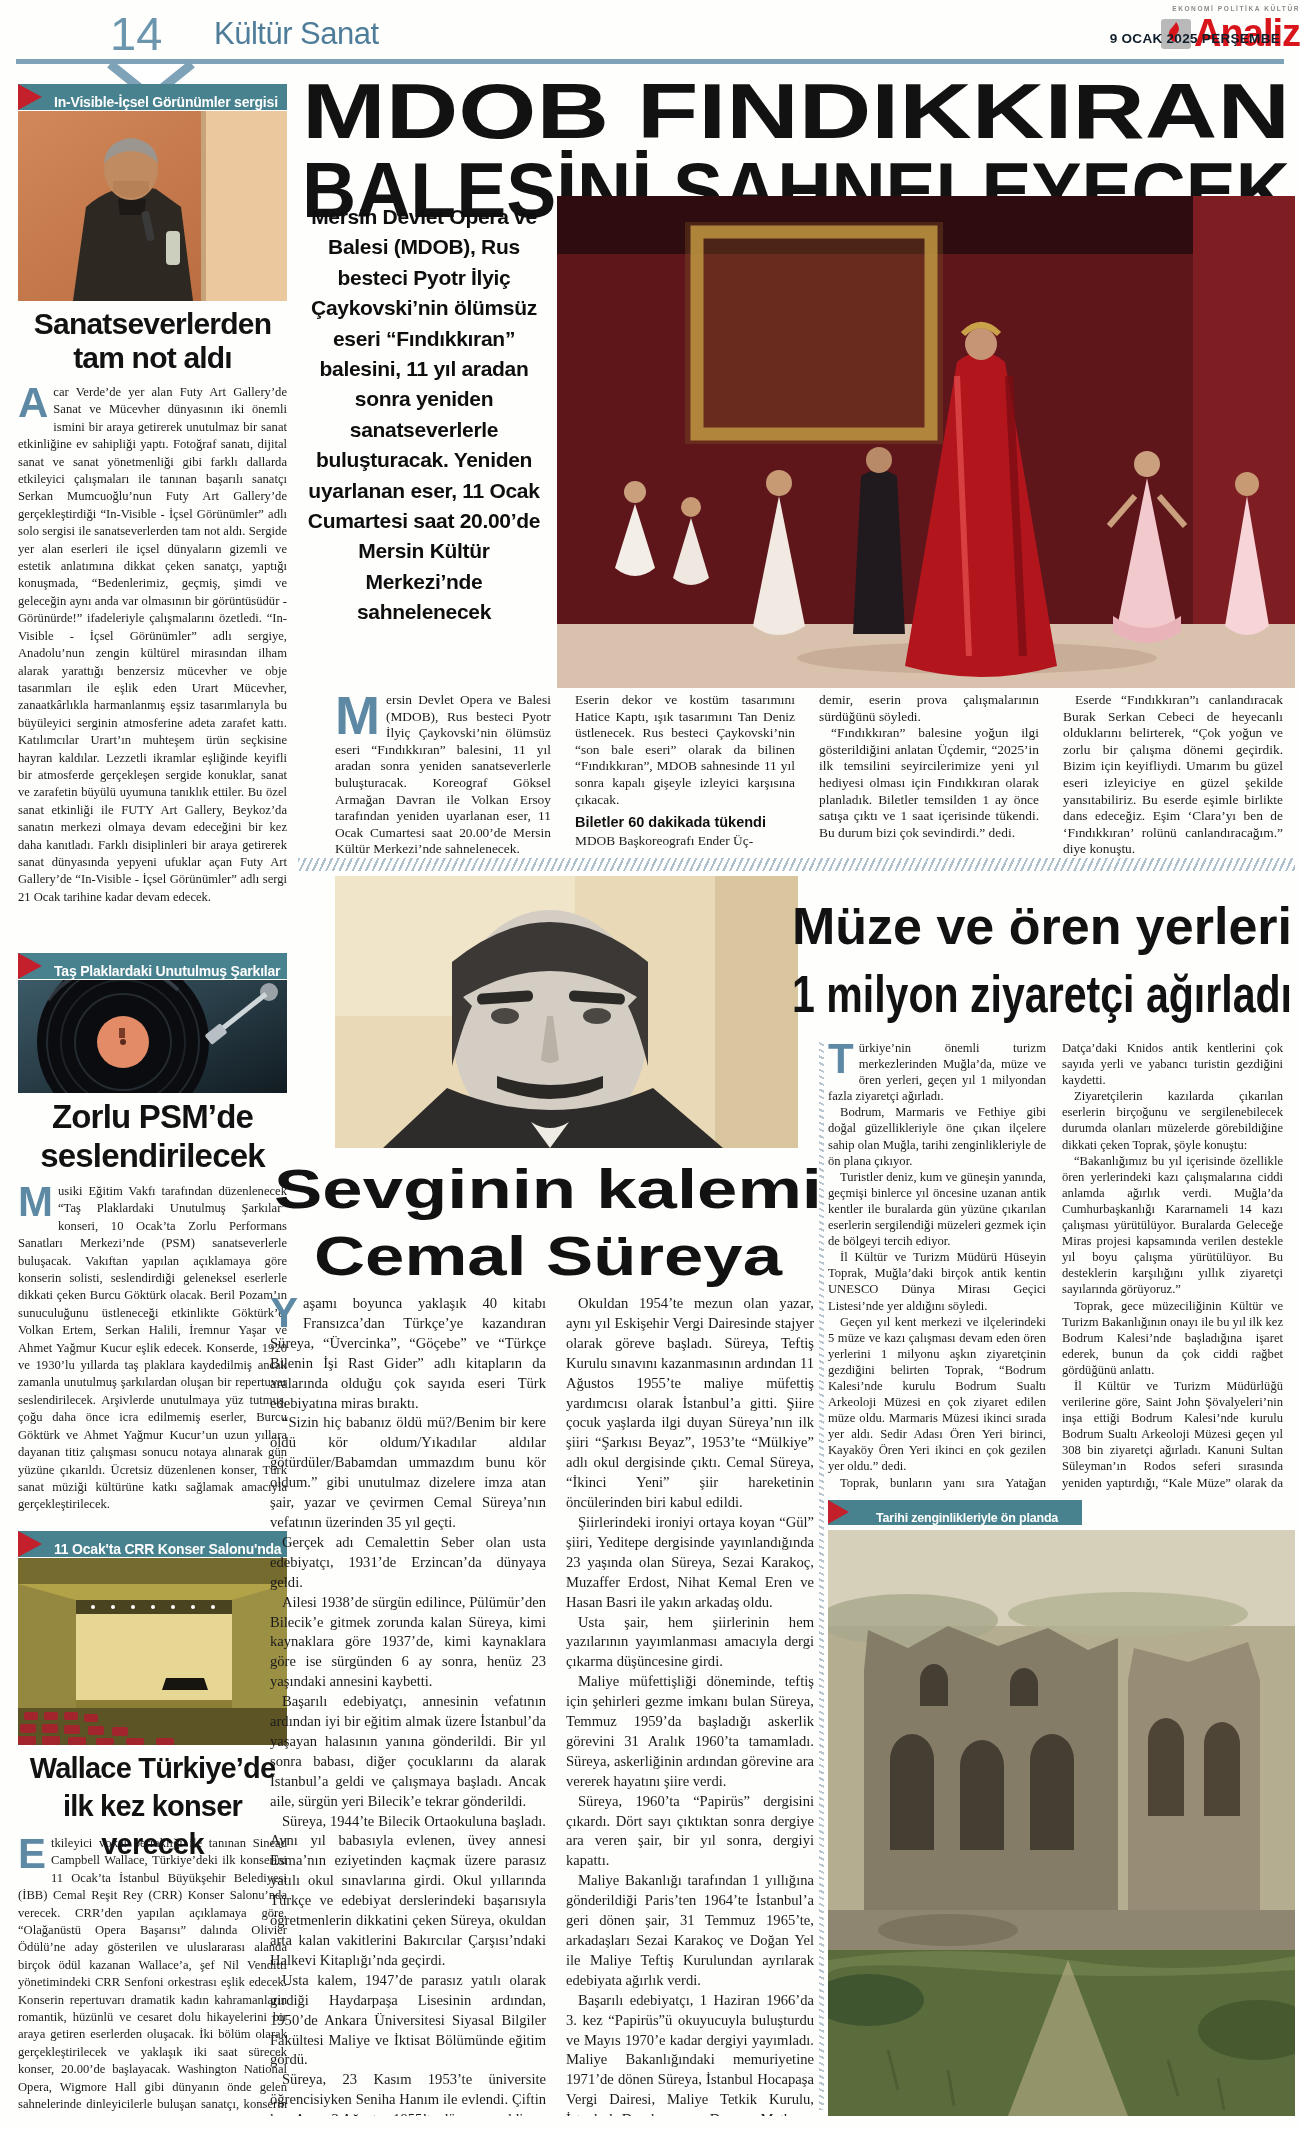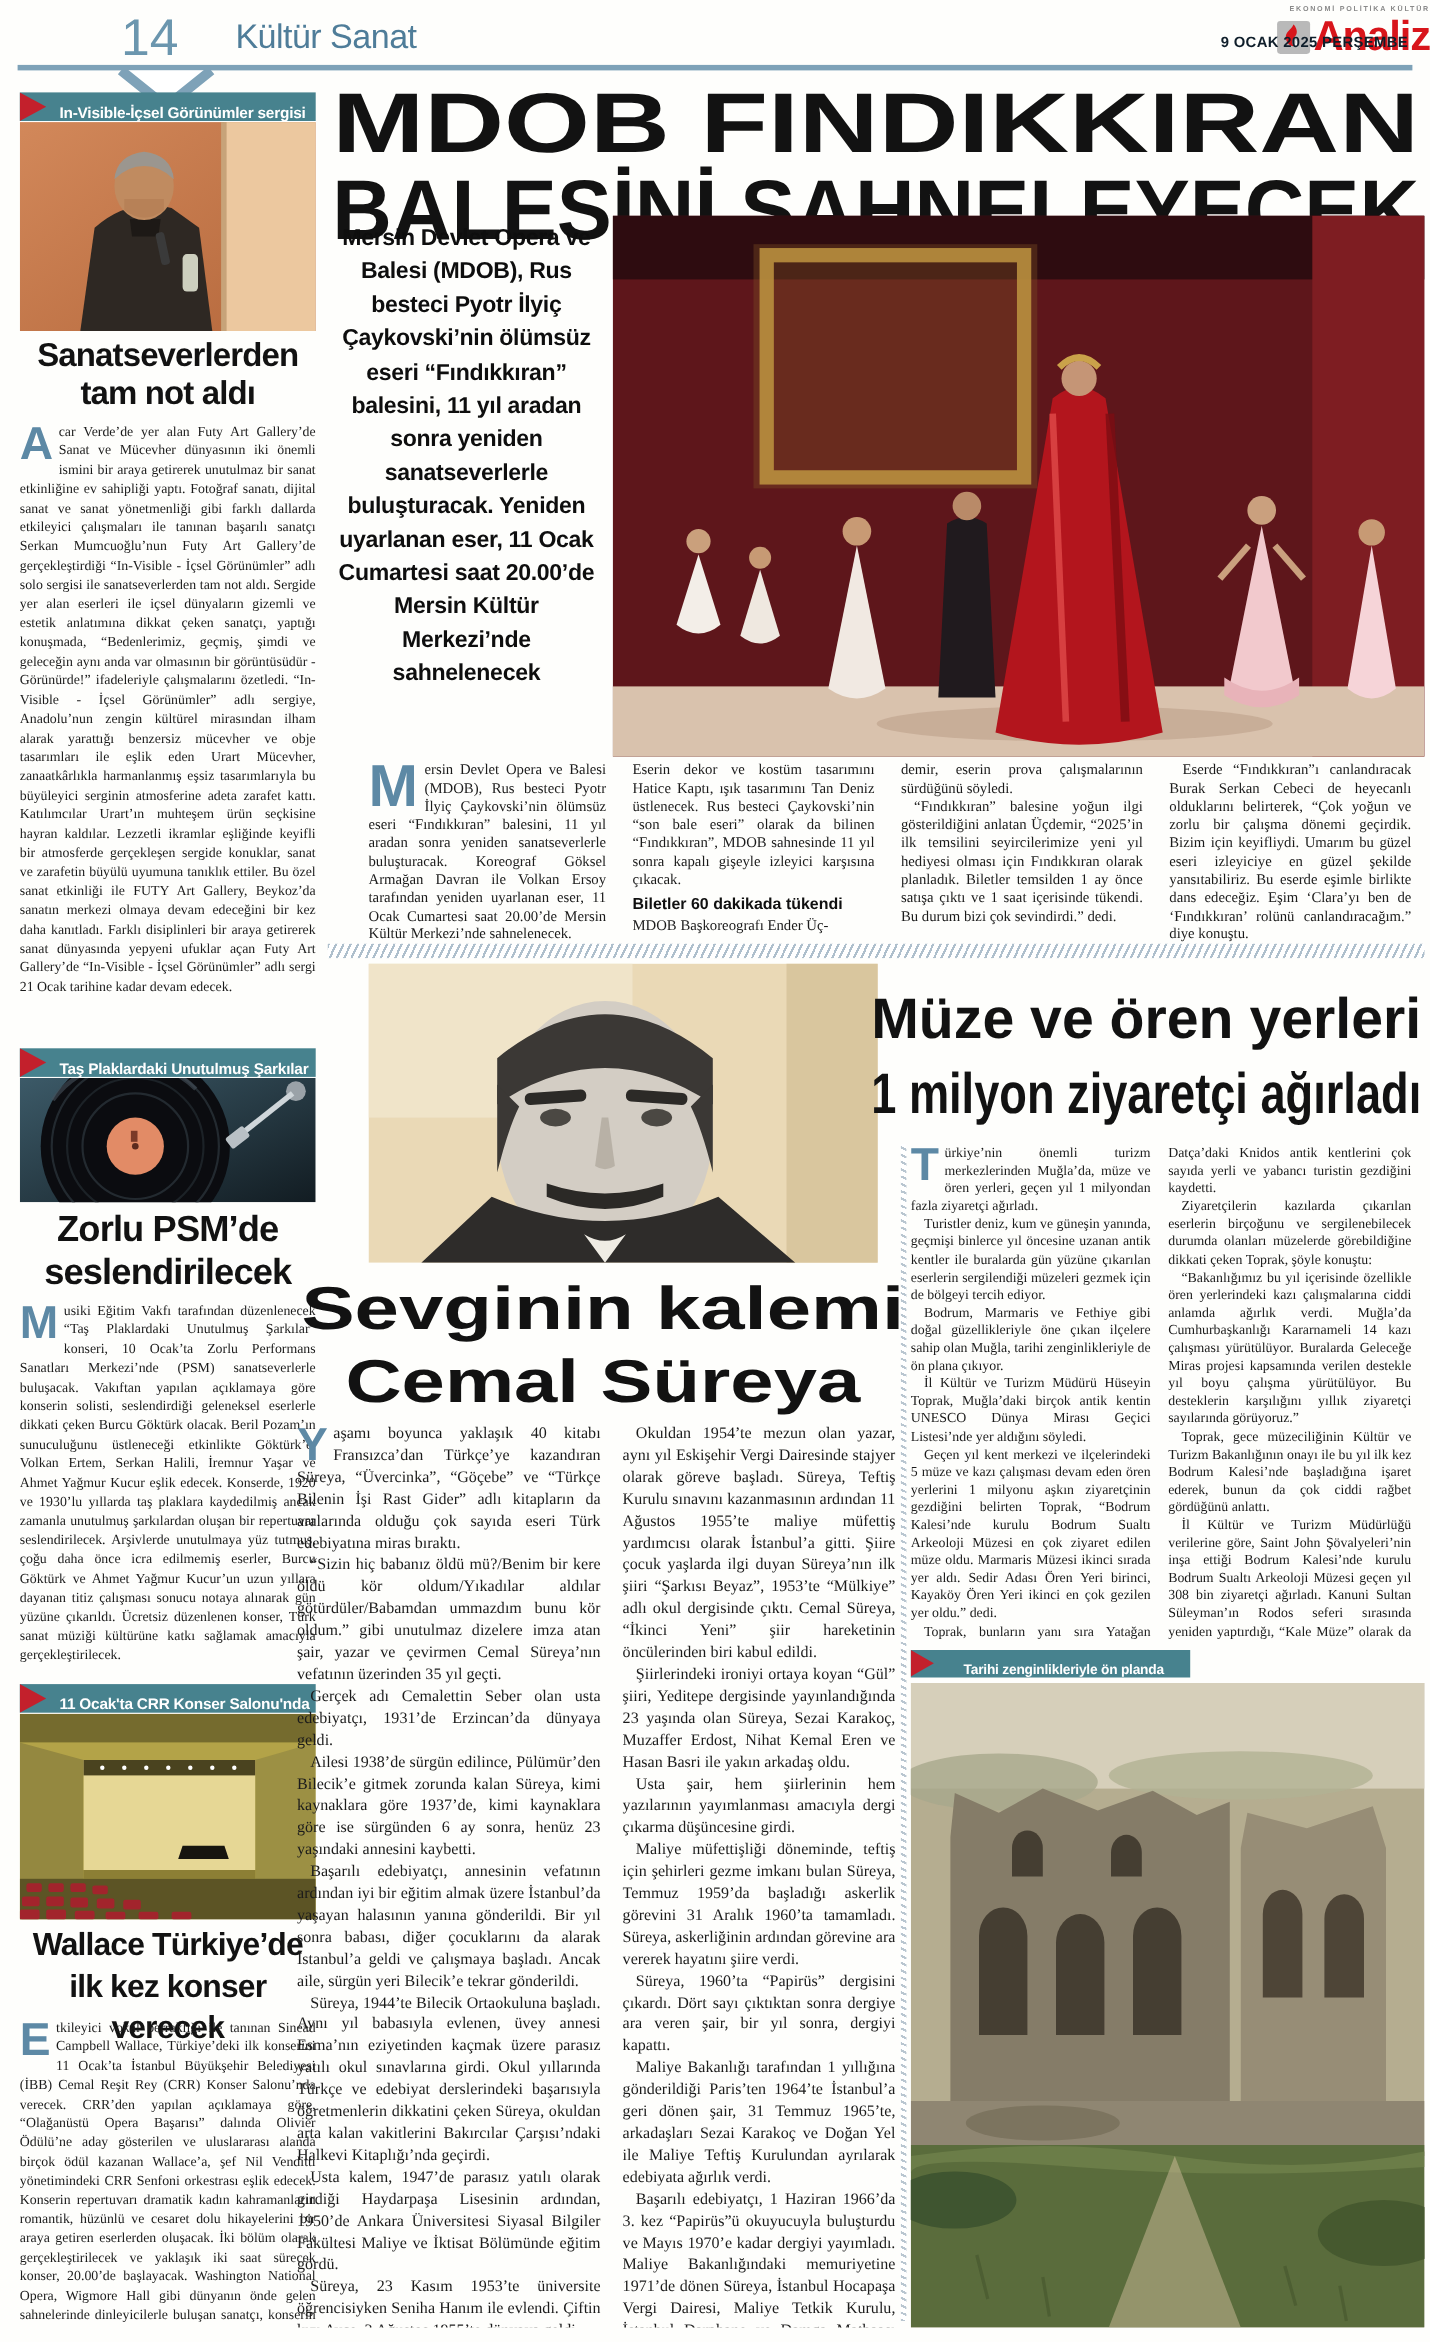--- a/index.html
+++ b/index.html
@@ -332,22 +332,22 @@
 
   <div class="abs hatch-v" style="left:819px; top:1040px; width:5px; height:1070px;"></div>
 
   <svg class="abs" style="left:788px; top:890px;" width="508" height="142">
     <text class="big-head" x="254" y="54" font-size="52" text-anchor="middle" textLength="500" lengthAdjust="spacingAndGlyphs">Müze ve ören yerleri</text>
     <text class="big-head" x="254" y="122" font-size="52" text-anchor="middle" textLength="500" lengthAdjust="spacingAndGlyphs">1 milyon ziyaretçi ağırladı</text>
   </svg>
 
   <div class="abs body-col muze-body dc" style="left:828px; top:1040px; width:218px; height:452px;">
       <p>Türkiye’nin önemli turizm merkezlerinden Muğla’da, müze ve ören yerleri, geçen yıl 1 milyondan fazla ziyaretçi ağırladı.</p>
+      <p>Bodrum, Marmaris ve Fethiye gibi doğal güzellikleriyle öne çıkan ilçelere sahip olan Muğla, tarihi zenginlikleriyle de ön plana çıkıyor.</p>
       <p>Turistler deniz, kum ve güneşin yanında, geçmişi binlerce yıl öncesine uzanan antik kentler ile buralarda gün yüzüne çıkarılan eserlerin sergilendiği müzeleri gezmek için de bölgeyi tercih ediyor.</p>
-      <p>Bodrum, Marmaris ve Fethiye gibi doğal güzellikleriyle öne çıkan ilçelere sahip olan Muğla, tarihi zenginlikleriyle de ön plana çıkıyor.</p>
       <p>İl Kültür ve Turizm Müdürü Hüseyin Toprak, Muğla’daki birçok antik kentin UNESCO Dünya Mirası Geçici Listesi’nde yer aldığını söyledi.</p>
       <p>Geçen yıl kent merkezi ve ilçelerindeki 5 müze ve kazı çalışması devam eden ören yerlerini 1 milyonu aşkın ziyaretçinin gezdiğini belirten Toprak, “Bodrum Kalesi’nde kurulu Bodrum Sualtı Arkeoloji Müzesi en çok ziyaret edilen müze oldu. Marmaris Müzesi ikinci sırada yer aldı. Sedir Adası Ören Yeri birinci, Kayaköy Ören Yeri ikinci en çok gezilen yer oldu.” dedi.</p>
       <p>Toprak, bunların yanı sıra Yatağan ilçesindeki Stratonikeia ve Lagina antik kentleri ile Milas’taki Beçin, Labranda, Euromos ve Herakleia, Köyceğiz’deki Kaunos ile</p>
     </div>
   <div class="abs body-col muze-body" style="left:1062px; top:1040px; width:221px; height:452px;">
       <p>Datça’daki Knidos antik kentlerini çok sayıda yerli ve yabancı turistin gezdiğini kaydetti.</p>
       <p>Ziyaretçilerin kazılarda çıkarılan eserlerin birçoğunu ve sergilenebilecek durumda olanları müzelerde görebildiğine dikkati çeken Toprak, şöyle konuştu:</p>
       <p>“Bakanlığımız bu yıl içerisinde özellikle ören yerlerindeki kazı çalışmalarına ciddi anlamda ağırlık verdi. Muğla’da Cumhurbaşkanlığı Kararnameli 14 kazı çalışması yürütülüyor. Buralarda Geleceğe Miras projesi kapsamında verilen destekle yıl boyu çalışma yürütülüyor. Bu desteklerin karşılığını yıllık ziyaretçi sayılarında görüyoruz.”</p>
       <p>Toprak, gece müzeciliğinin Kültür ve Turizm Bakanlığının onayı ile bu yıl ilk kez Bodrum Kalesi’nde başladığına işaret ederek, bunun da çok ciddi rağbet gördüğünü anlattı.</p>
       <p>İl Kültür ve Turizm Müdürlüğü verilerine göre, Saint John Şövalyeleri’nin inşa ettiği Bodrum Kalesi’nde kurulu Bodrum Sualtı Arkeoloji Müzesi geçen yıl 308 bin ziyaretçi ağırladı. Kanuni Sultan Süleyman’ın Rodos seferi sırasında yeniden yaptırdığı, “Kale Müze” olarak da bilinen Marmaris Müzesi’nin ziyaretçi sayısı ise 155 bin 219 olarak kaydedildi. Bodrum’daki Zeki Müren Müzesi ise 70 bin 163 ziyaretçi ile en çok ziyaret edilen müzeler arasında yer aldı.</p>

